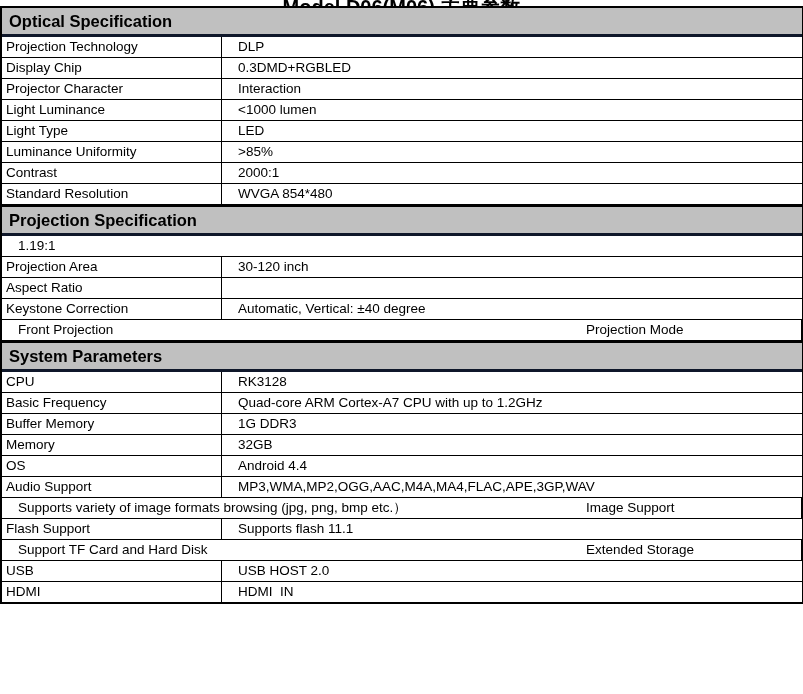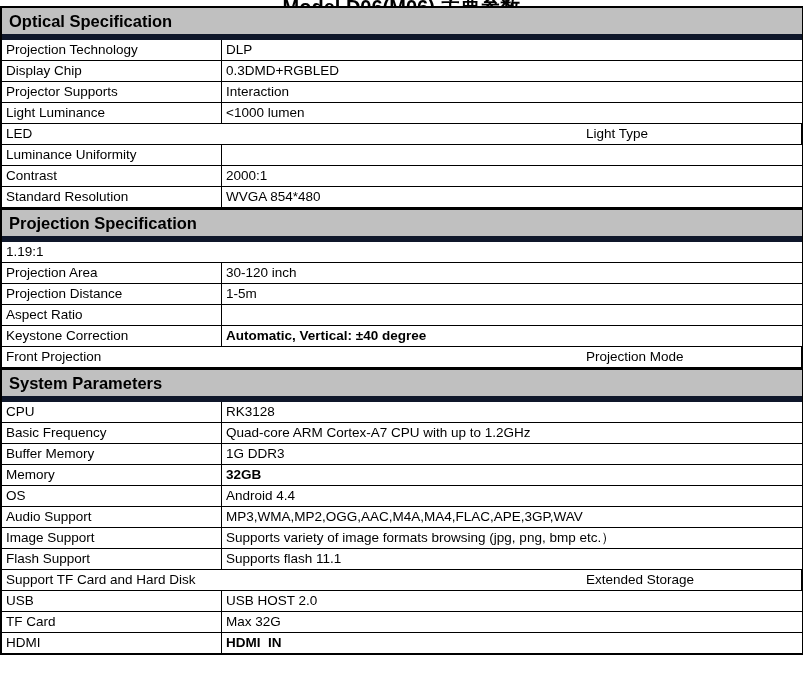--- a/index.html
+++ b/index.html
@@ -33,21 +33,21 @@
     width: 803px;
     box-sizing: border-box;
     border-left: 2px solid #000;
     border-right: 1px solid #000;
     border-bottom: 2px solid #000;
   }
 
   .section-header {
     background: #c0c0c0;
     border-top: 2px solid #000;
-    border-bottom: 6px solid #0f172a;
+    border-bottom: 3px solid #0f172a;
     height: 26px;
     display: flex;
     align-items: center;
     padding-left: 7px;
     font-weight: bold;
     font-size: 16.5px;
   }
 
   .row {
     display: flex;
@@ -68,22 +68,23 @@
   .cell.label {
     width: 220px;
     flex: none;
     border-right: 1px solid #000;
   }
   .cell.value {
     flex: 1;
     white-space: pre-wrap;
     word-break: break-word;
     padding-right: 6px;
-  }
-  .cell.value.bold { font-weight: bold; }
+    margin-left: 12px;
+  }
+  .cell.value.bold { font-weight: normal; }
   .row.tall .cell.value { padding-top: 3px; padding-bottom: 3px; }
 </style>
 </head>
 <body>
 
 <div class="page">
   <div class="clipped-title-strip">
     <span>Model D06(M06) 主要参数</span>
   </div>
   <div class="spec-table" id="spec-table">
@@ -96,36 +97,37 @@
     <div class="cell label">Projection Technology</div>
     <div class="cell value">DLP</div>
   </div>
 
   <div class="row">
     <div class="cell label">Display Chip</div>
     <div class="cell value">0.3DMD+RGBLED</div>
   </div>
 
   <div class="row">
-    <div class="cell label">Projector Supports</div>
+    <div class="cell label">Projector Character</div>
     <div class="cell value">Interaction</div>
   </div>
 
   <div class="row">
     <div class="cell label">Light Luminance</div>
     <div class="cell value">&lt;1000 lumen</div>
   </div>
 
   <div class="row">
+    <div class="cell label">Light Type</div>
     <div class="cell value">LED</div>
-    <div class="cell label">Light Type</div>
   </div>
 
   <div class="row">
     <div class="cell label">Luminance Uniformity</div>
+    <div class="cell value">&gt;85%</div>
   </div>
 
   <div class="row">
     <div class="cell label">Contrast</div>
     <div class="cell value">2000:1</div>
   </div>
 
   <div class="row">
     <div class="cell label">Standard Resolution</div>
     <div class="cell value">WVGA 854*480</div>
@@ -140,24 +142,20 @@
     <div class="rows">
   <div class="row">
     <div class="cell value">1.19:1</div>
   </div>
 
   <div class="row">
     <div class="cell label">Projection Area</div>
     <div class="cell value">30-120 inch</div>
   </div>
 
-  <div class="row">
-    <div class="cell label">Projection Distance</div>
-    <div class="cell value">1-5m</div>
-  </div>
 
   <div class="row">
     <div class="cell label">Aspect Ratio</div>
   </div>
 
   <div class="row">
     <div class="cell label">Keystone Correction</div>
     <div class="cell value bold">Automatic, Vertical: ±40 degree</div>
   </div>
 
@@ -198,43 +196,39 @@
     <div class="cell value">Android 4.4</div>
   </div>
 
 
   <div class="row">
     <div class="cell label">Audio Support</div>
     <div class="cell value">MP3,WMA,MP2,OGG,AAC,M4A,MA4,FLAC,APE,3GP,WAV</div>
   </div>
 
   <div class="row">
+    <div class="cell value">Supports variety of image formats browsing (jpg, png, bmp etc.）</div>
     <div class="cell label">Image Support</div>
-    <div class="cell value">Supports variety of image formats browsing (jpg, png, bmp etc.）</div>
   </div>
 
   <div class="row">
     <div class="cell label">Flash Support</div>
     <div class="cell value">Supports flash 11.1</div>
   </div>
 
   <div class="row">
     <div class="cell value">Support TF Card and Hard Disk</div>
     <div class="cell label">Extended Storage</div>
   </div>
 
   <div class="row">
     <div class="cell label">USB</div>
     <div class="cell value">USB HOST 2.0</div>
   </div>
 
-  <div class="row">
-    <div class="cell label">TF Card</div>
-    <div class="cell value">Max 32G</div>
-  </div>
 
   <div class="row">
     <div class="cell label">HDMI</div>
     <div class="cell value bold">HDMI  IN</div>
   </div>
 </div>
   </div>
 </div>
 </div>
 

